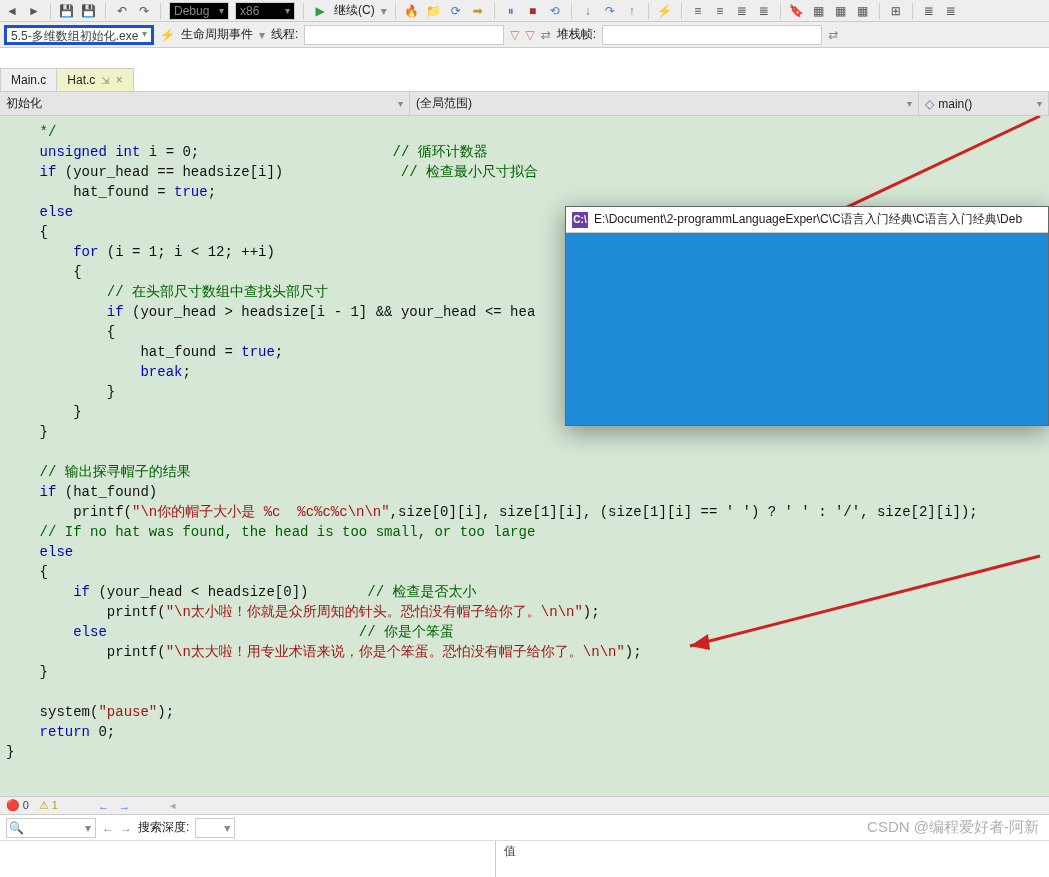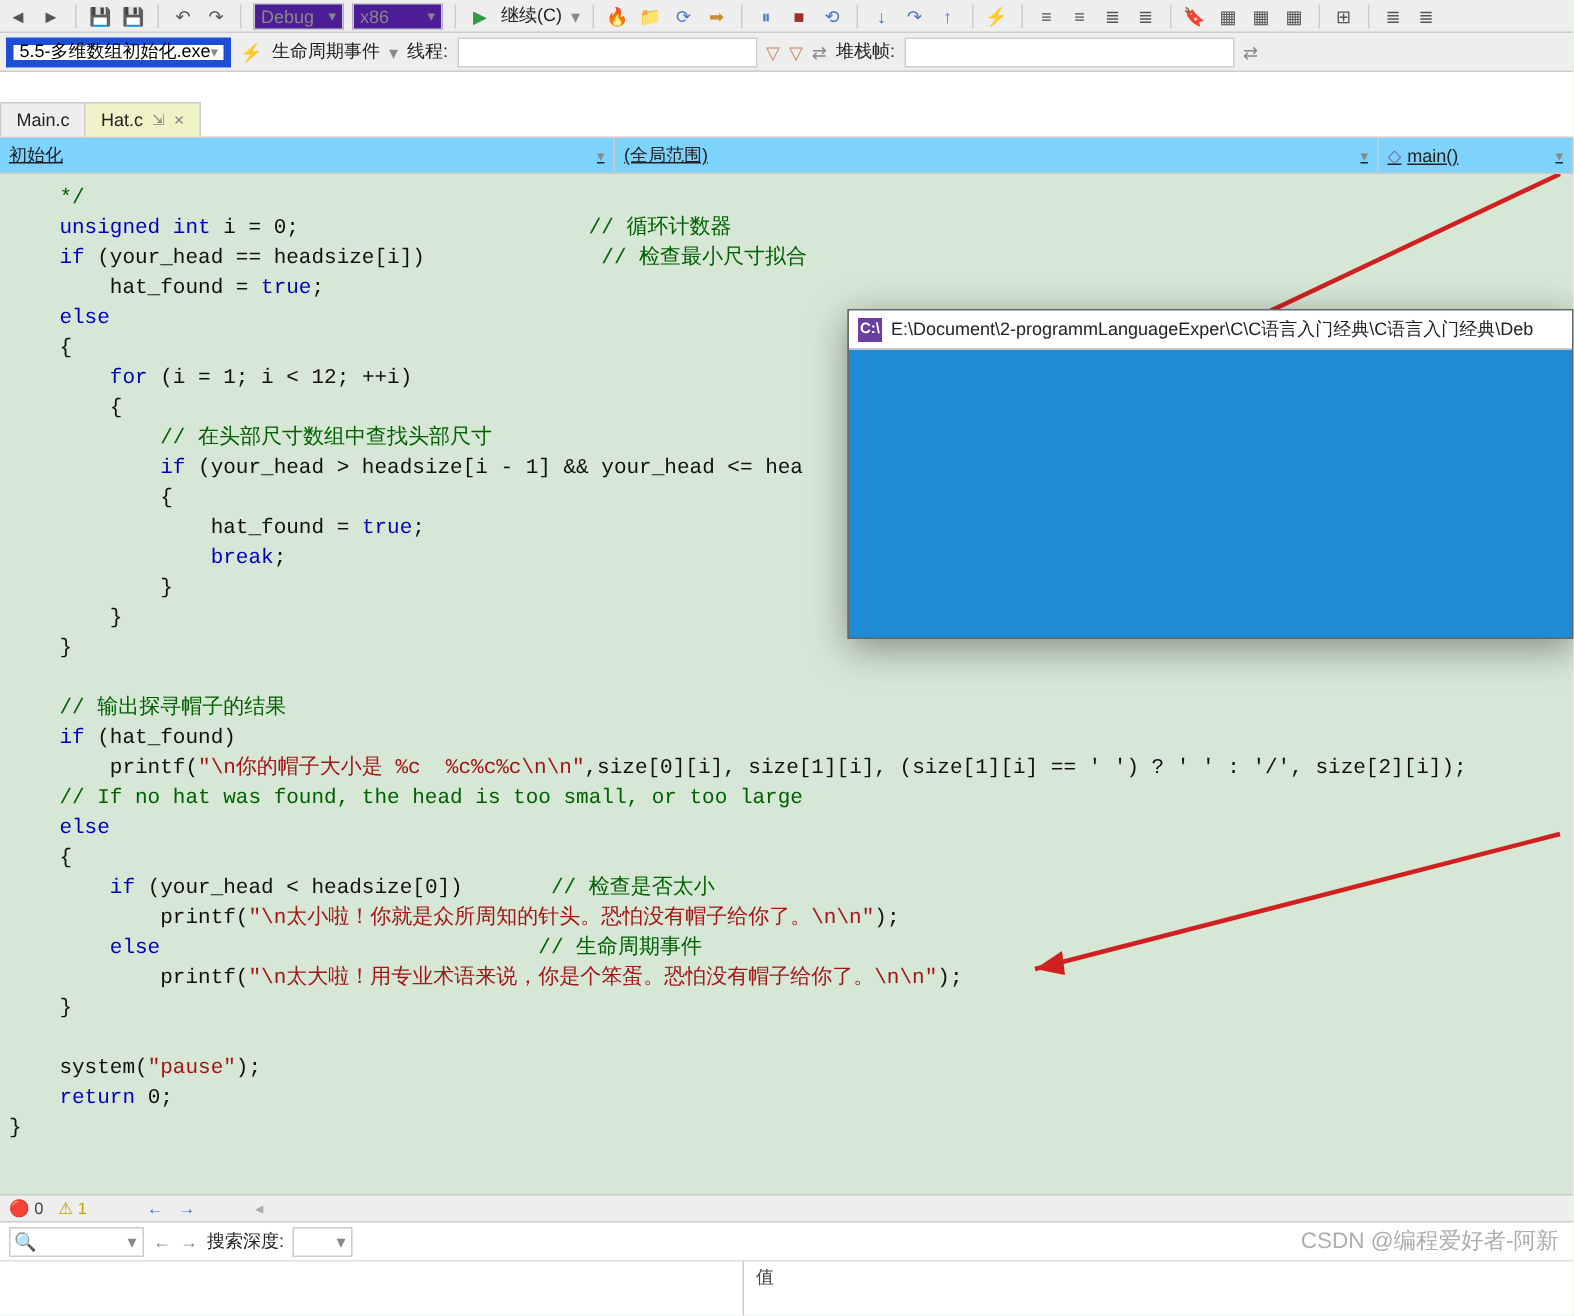--- a/index.html
+++ b/index.html
@@ -23,54 +23,53 @@
     gap: 6px;
     padding: 0 4px;
   }
   .tbicon {
     width: 16px; height: 16px;
     display:inline-flex;align-items:center;justify-content:center;
     color:#555;
   }
   .sep { width:1px; height:16px; background:#ccc; margin:0 2px;}
   .combo {
-    height:18px; border:1px solid #ccc; background:#4c1d95;
+    height:18px; border:1px solid #ccc; background:#000000;
     display:inline-flex;align-items:center;padding:0 4px;
     color:#888; min-width:60px;
   }
   .combo::after { content:"▾"; margin-left:auto; font-size:10px; color:#888;}
   .secondbar {
     height: 26px; background:#eee; border-bottom:1px solid #ccc;
     display:flex;align-items:center;gap:6px;padding:0 4px;
   }
   .processbox {
-    height:20px;border:5px solid #1d4ed8;background:#fff;
-    display:flex;align-items:center;padding:0 4px;min-width:150px;
-    color:#000000;
+    height:20px;border:3px solid #1d4ed8;background:#fff;
+    display:flex;align-items:flex-start;padding:0 4px;min-width:150px;
+    color:#404040;
   }
   .processbox::after{content:"▾";margin-left:auto;font-size:10px;color:#888;}
   .smallcombo{height:20px;border:1px solid #ccc;background:#fff;min-width:80px;}
   .arrow-red{color:#d08060;font-size:12px;}
   .tabs {
     height: 44px; background:#fff; border-bottom:1px solid #ccc;
     display:flex;align-items:flex-end;
   }
   .tab {
     padding:4px 10px; border:1px solid #ccc; border-bottom:none;
     background:#f0f3c8; margin-right:-1px;
     display:flex;align-items:center;gap:6px;
   }
   .tab.active{background:#f0f3c8;}
   .tab.inactive{background:#eee;}
   .tab .pin{font-size:10px;color:#888;}
   .tab .x{font-size:12px;color:#888;}
   .scopebar{
-    height:24px;background:#7dd3fc;border-bottom:1px solid #ccc;
+    height:24px;background:#e5e5e5;border-bottom:1px solid #ccc;
     display:flex;
-    text-decoration:underline;
   }
   .scopecombo{
     flex:1;border-right:1px solid #ccc;
     display:flex;align-items:center;padding:0 6px;
   }
   .scopecombo.small{flex:0 0 130px;}
   .scopecombo::after{content:"▾";margin-left:auto;font-size:10px;color:#888;}
   .method-icon{color:#7a5fa0;margin-right:4px;}
   .editor {
     position:relative;
@@ -262,21 +261,21 @@
 <span>    }</span>
 <span></span>
 <span class="cm">    // 输出探寻帽子的结果</span>
 <span class="kw">    if </span><span>(hat_found)</span>
 <span>        printf(</span><span class="str">"\n你的帽子大小是 %c  %c%c%c\n\n"</span><span>,size[0][i], size[1][i], (size[1][i] == ' ') ? ' ' : '/', size[2][i]);</span>
 <span class="cm">    // If no hat was found, the head is too small, or too large</span>
 <span class="kw">    else</span>
 <span>    {</span>
 <span class="kw">        if </span><span>(your_head &lt; headsize[0])</span><span class="cm">       // 检查是否太小</span>
 <span>            printf(</span><span class="str">"\n太小啦！你就是众所周知的针头。恐怕没有帽子给你了。\n\n"</span><span>);</span>
-<span class="kw">        else</span><span class="cm">                              // 生命周期事件</span>
+<span class="kw">        else</span><span class="cm">                              // 你是个笨蛋</span>
 <span>            printf(</span><span class="str">"\n太大啦！用专业术语来说，你是个笨蛋。恐怕没有帽子给你了。\n\n"</span><span>);</span>
 <span>    }</span>
 <span></span>
 <span>    system(</span><span class="str">"pause"</span><span>);</span>
 <span class="kw">    return </span><span>0;</span>
 <span>}</span></pre>
 
   <svg class="arrowline" style="left:560px;top:0;width:490px;height:220px;">
     <line x1="480" y1="0" x2="120" y2="170" stroke="#d02020" stroke-width="3"></line>
     <polygon points="120,170 135,158 140,172" fill="#d02020"></polygon>

